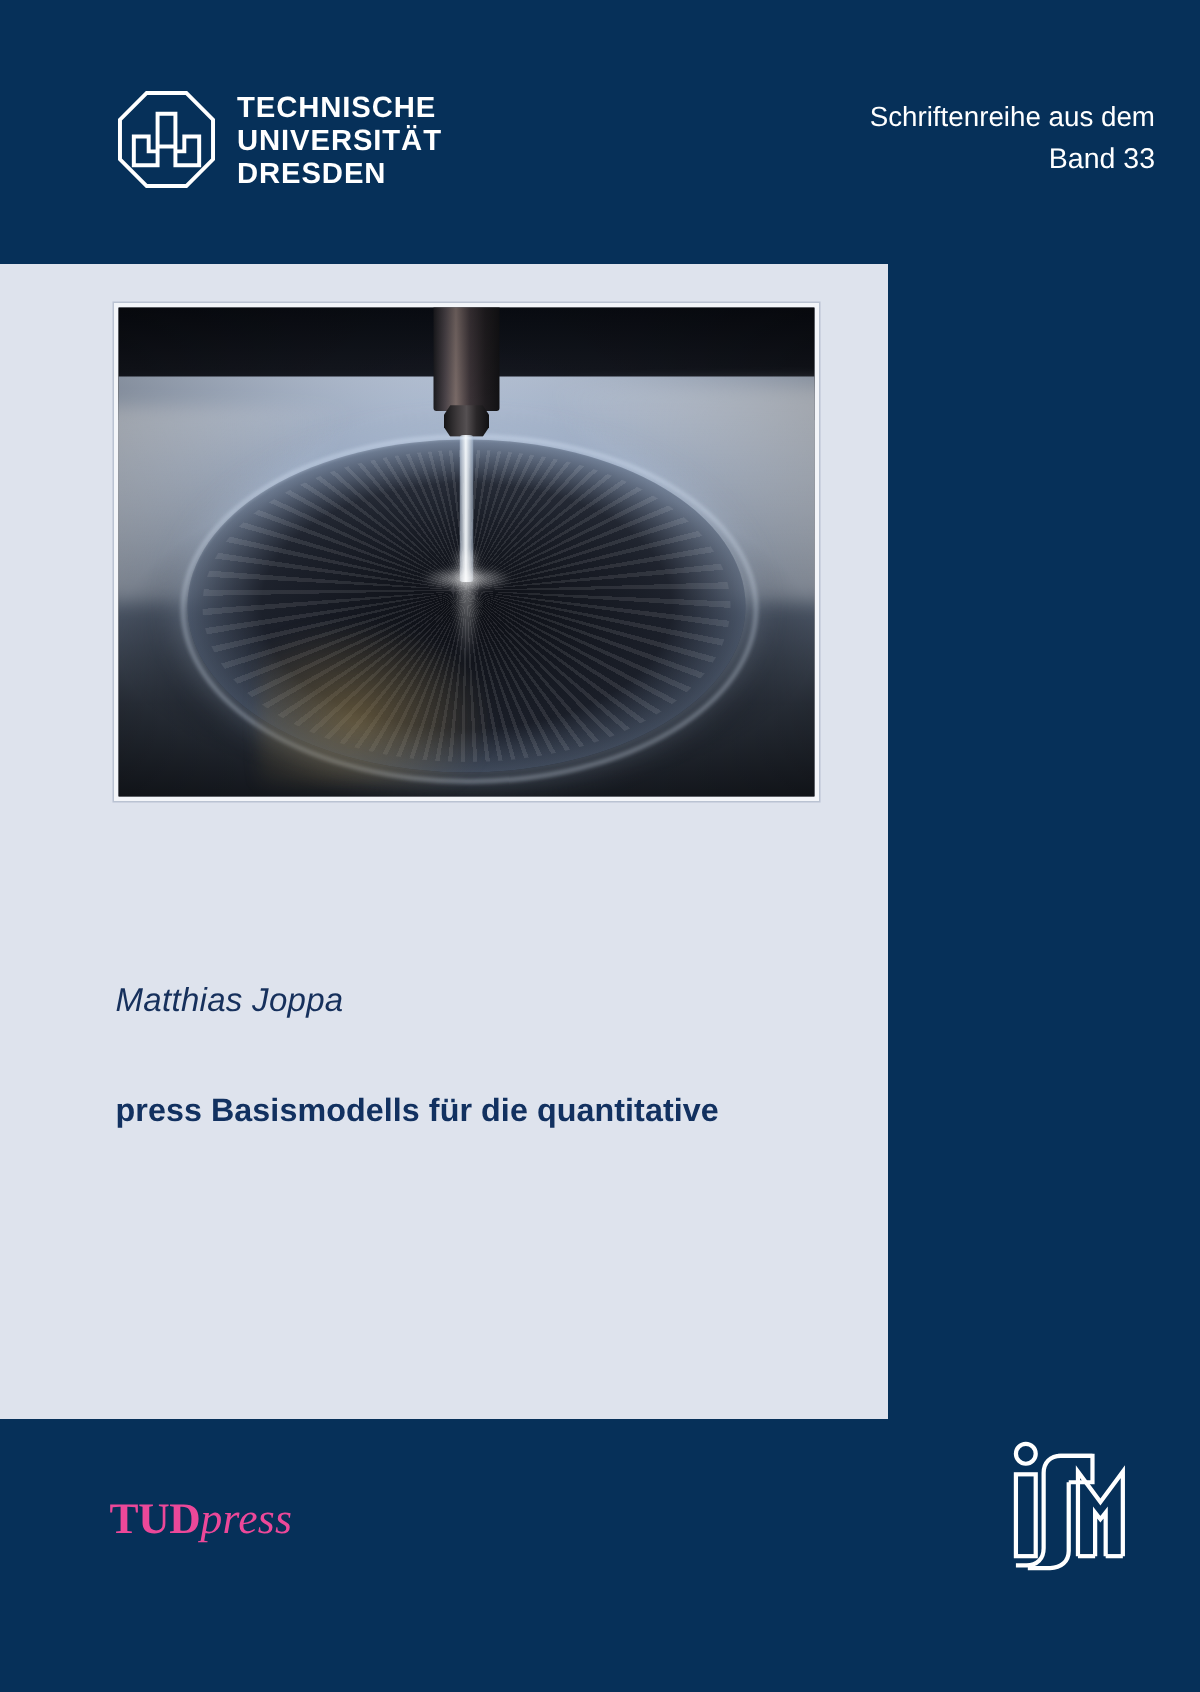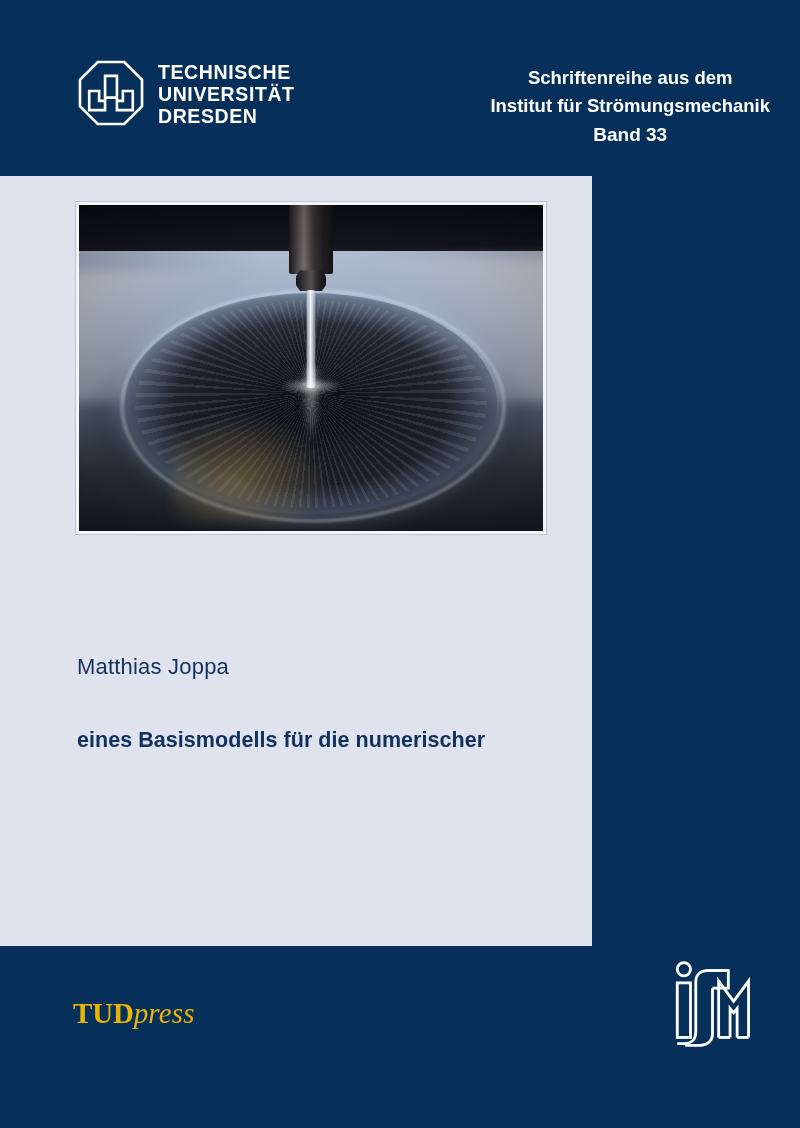--- a/index.html
+++ b/index.html
@@ -42,25 +42,25 @@
     letter-spacing: 0.6px;
     padding-top: 1px;
     white-space: nowrap;
   }
   .tud-words div { display: block; }
 
   .series-block {
     position: absolute;
     right: 30px;
     top: 64px;
-    text-align: center;
+    text-align: right;
     color: #ffffff;
     font-size: 18.5px;
     line-height: 1.52;
-    font-weight: 700;
+    font-weight: 400;
   }
   .series-band {
     display: block;
     margin-top: 1px;
     font-size: 19px;
   }
 
   
   .panel {
     position: absolute;
@@ -200,40 +200,41 @@
 
   
   .author {
     position: absolute;
     left: 77px;
     top: 478px;
     color: #16305c;
     font-size: 22px;
     font-weight: 400;
     letter-spacing: 0.2px;
+    font-style: italic;
   }
   .title {
     position: absolute;
     left: 77px;
     top: 545px;
     width: 500px;
     color: #123160;
     font-size: 21.5px;
     font-weight: bold;
     line-height: 1.83;
     letter-spacing: 0.05px;
   }
   .title .tl { display: block; white-space: nowrap; }
 
   
   .tudpress {
     position: absolute;
     left: 73px;
     top: 999px;
-    color: #eab308;
+    color: #ec4899;
     font-family: "Liberation Serif", serif;
     font-size: 29px;
     line-height: 1;
     white-space: nowrap;
   }
   .tudpress .tp-bold { font-weight: bold; letter-spacing: -0.2px; }
   .tudpress .tp-ital { font-style: italic; letter-spacing: 0.2px; }
 
   .ism-logo {
     position: absolute;
@@ -257,21 +258,20 @@
       </svg>
       <div class="tud-words">
         <div>TECHNISCHE</div>
         <div>UNIVERSITÄT</div>
         <div>DRESDEN</div>
       </div>
     </div>
 
     <div class="series-block">
       <div>Schriftenreihe aus dem</div>
-      <div>Institut für Strömungsmechanik</div>
       <div class="series-band">Band 33</div>
     </div>
   </div>
 
   <div class="panel">
 
     <div class="photo-frame">
       <div class="photo">
         <div class="ph-darktop"></div>
         <div class="ph-water"></div>
@@ -286,21 +286,21 @@
         <div class="ph-jet"></div>
         <div class="ph-jet-glow"></div>
         <div class="ph-splash"></div>
         <div class="ph-vignette"></div>
       </div>
     </div>
 
     <div class="author">Matthias Joppa</div>
 
     <div class="title">
-      <span class="tl">eines Basismodells für die numerischer</span>
+      <span class="tl">press Basismodells für die quantitative</span>
     </div>
   </div>
 
   <div class="tudpress">
     <span class="tp-bold">TUD</span><span class="tp-ital">press</span>
   </div>
 
   <svg class="ism-logo" viewBox="0 0 100 104">
     <g fill="none" stroke="#ffffff" stroke-width="3.2">
 

